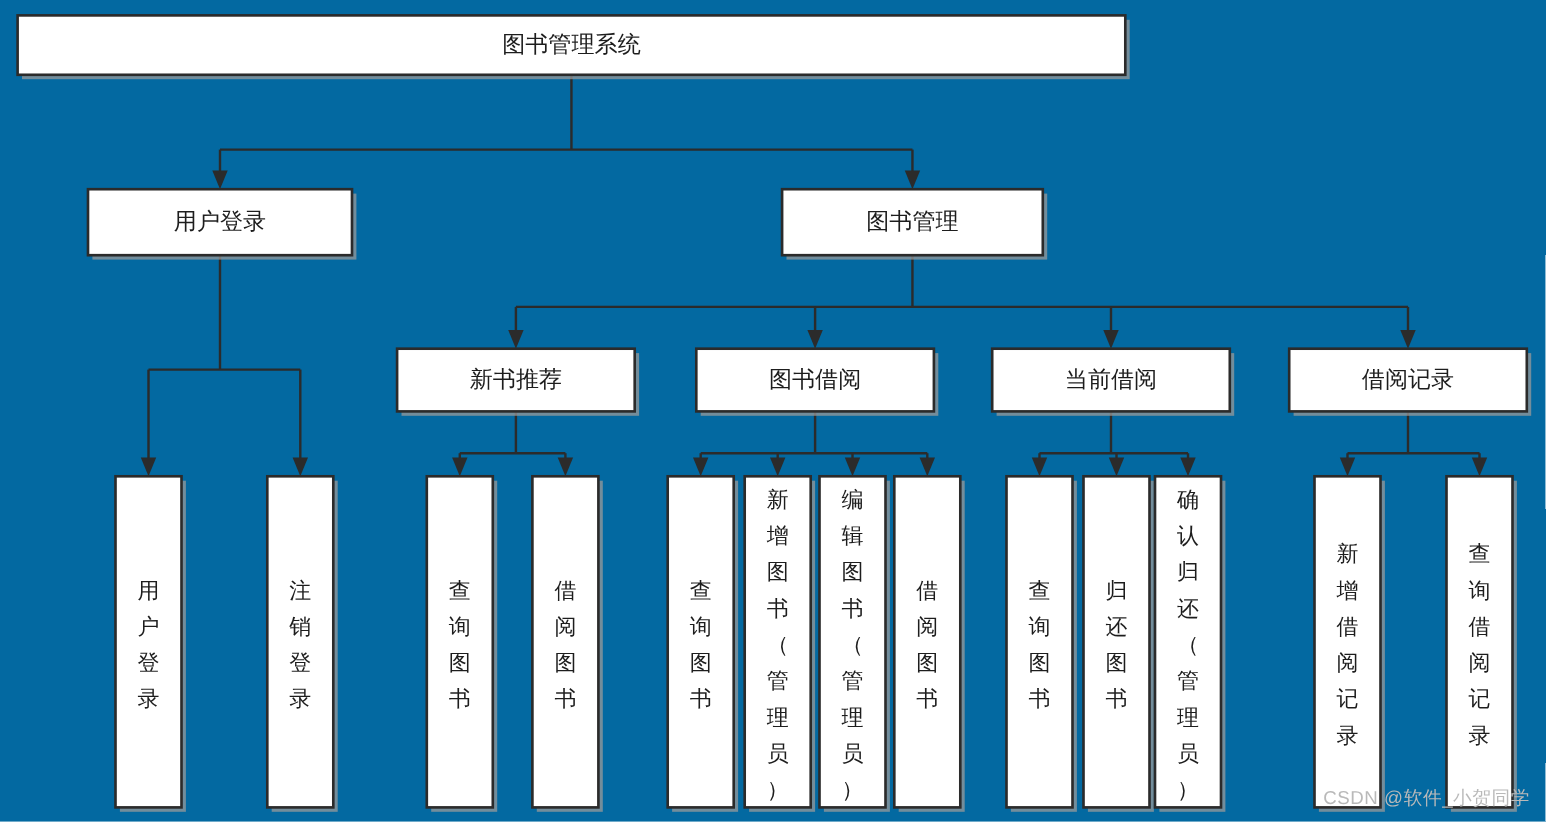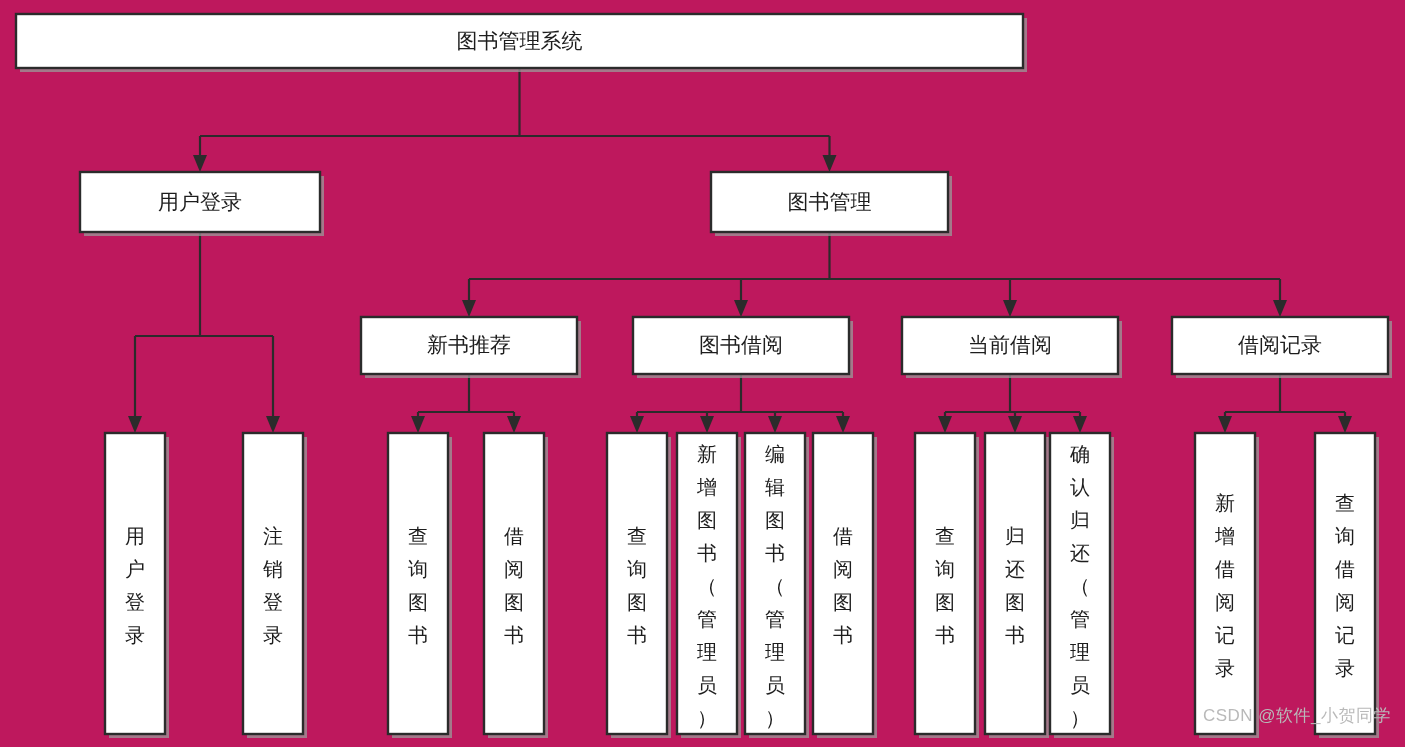--- a/index.html
+++ b/index.html
@@ -8,21 +8,21 @@
     padding: 0;
     background: #ffffff;
   }
   body {
     font-family: "Liberation Sans", "DejaVu Sans", sans-serif;
   }
   #diagram-root {
     position: relative;
     width: 1405px;
     height: 747px;
-    background: #be185d;
+    background: #0369a1;
     overflow: hidden;
   }
   svg.diagram-canvas {
     position: absolute;
     left: 0;
     top: 0;
     width: 1405px;
     height: 747px;
   }
   .node-box {
@@ -54,21 +54,21 @@
   }
   .node-label-v {
     font-family: "Liberation Sans", "DejaVu Sans", sans-serif;
     font-size: 20px;
     fill: #1d1d1d;
     text-anchor: middle;
   }
   .watermark-text {
     position: absolute;
     right: 14px;
-    bottom: 20px;
+    bottom: 10px;
     font-family: "Liberation Sans", "DejaVu Sans", sans-serif;
     font-size: 17px;
     color: #b9b9b9;
     white-space: nowrap;
     letter-spacing: 0.5px;
     user-select: none;
   }
 </style>
 </head>
 <body>

